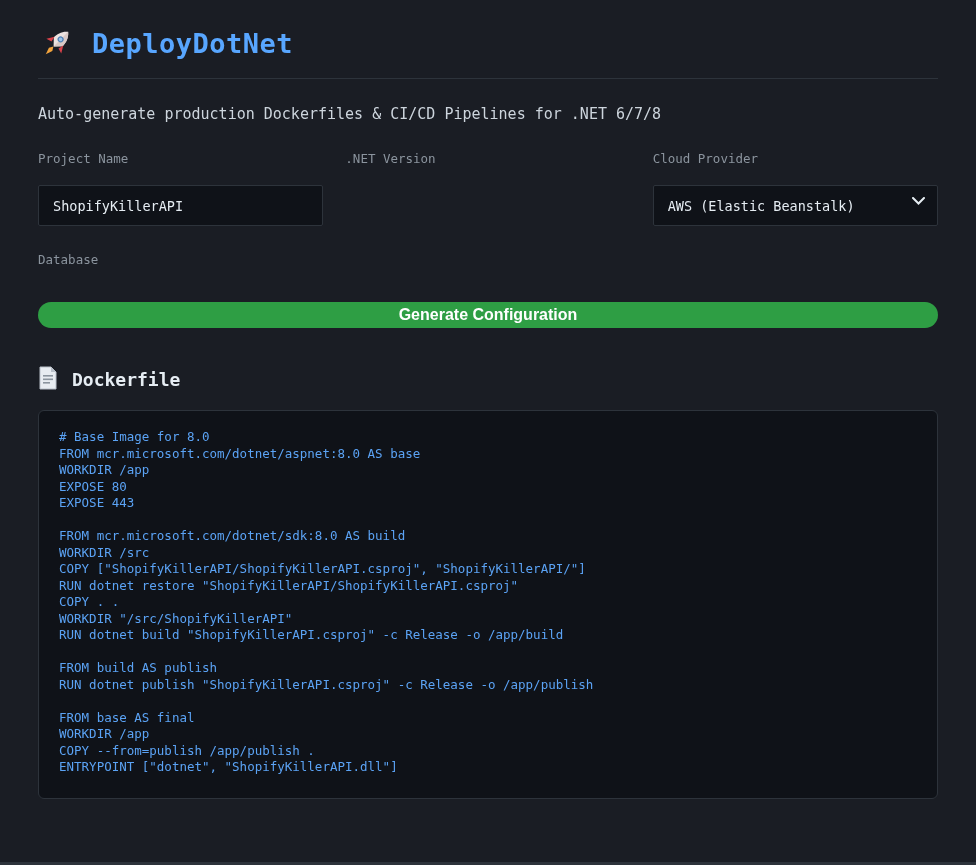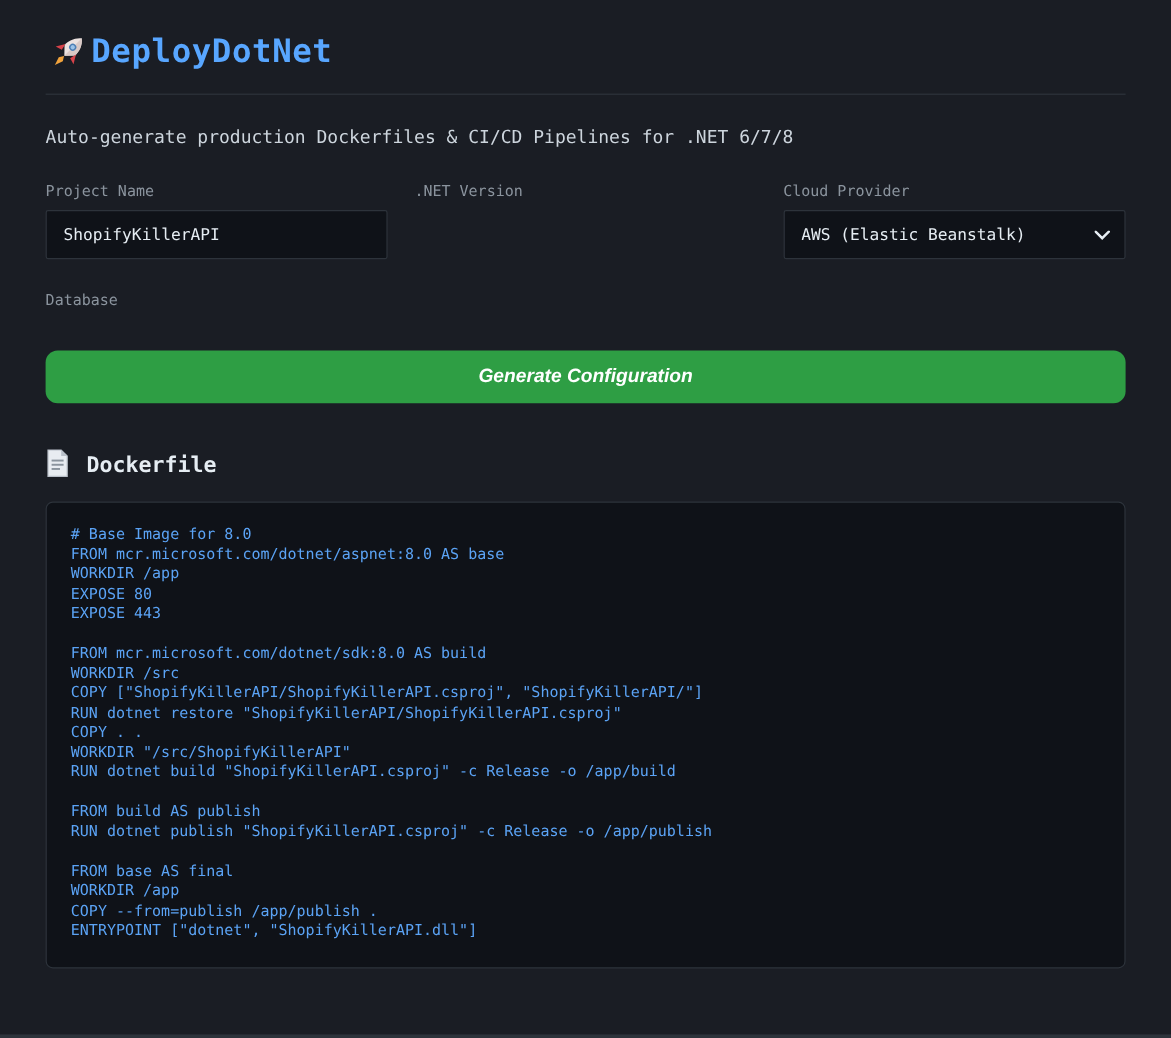--- a/index.html
+++ b/index.html
@@ -12,20 +12,21 @@
     font-family: "DejaVu Sans Mono", monospace;
     color: #e6edf3;
     overflow: hidden;
   }
   .container {
     padding: 24px 38px 0 38px;
   }
   .header {
     display: flex;
     align-items: center;
+    gap: 16px;
     padding-bottom: 16px;
     border-bottom: 1px solid #2d333b;
   }
   .logo {
     width: 38px;
     height: 38px;
     display: inline-flex;
     align-items: center;
     justify-content: center;
   }
@@ -57,20 +58,21 @@
     width: 100%;
     height: 41px;
     background: #0f1218;
     border: 1px solid #2d333b;
     border-radius: 2px;
     color: #e6edf3;
     font-family: "DejaVu Sans Mono", monospace;
     font-size: 13.5px;
     padding: 0 14px;
     outline: none;
+    margin-top: 10px;
   }
   .select-wrap { position: relative; }
   .select-input {
     appearance: none;
     -webkit-appearance: none;
     cursor: pointer;
     padding-right: 36px;
   }
   .chevron {
     position: absolute;
@@ -78,28 +80,27 @@
     top: 50%;
     transform: translateY(-50%);
     pointer-events: none;
     display: inline-flex;
   }
   .generate-btn {
     width: 100%;
     margin-top: 26px;
     background: #2e9e44;
     border: none;
-    border-radius: 10px;
+    border-radius: 16px;
     color: #ffffff;
     font-family: "Liberation Sans", sans-serif;
     font-weight: bold;
     font-size: 16px;
-    padding: 13px 0;
+    padding: 4px 0;
     cursor: pointer;
-    font-style: italic;
   }
   .output-heading {
     margin-top: 38px;
     display: flex;
     align-items: flex-end;
     gap: 14px;
     font-size: 18px;
     font-weight: bold;
     color: #e6edf3;
   }

